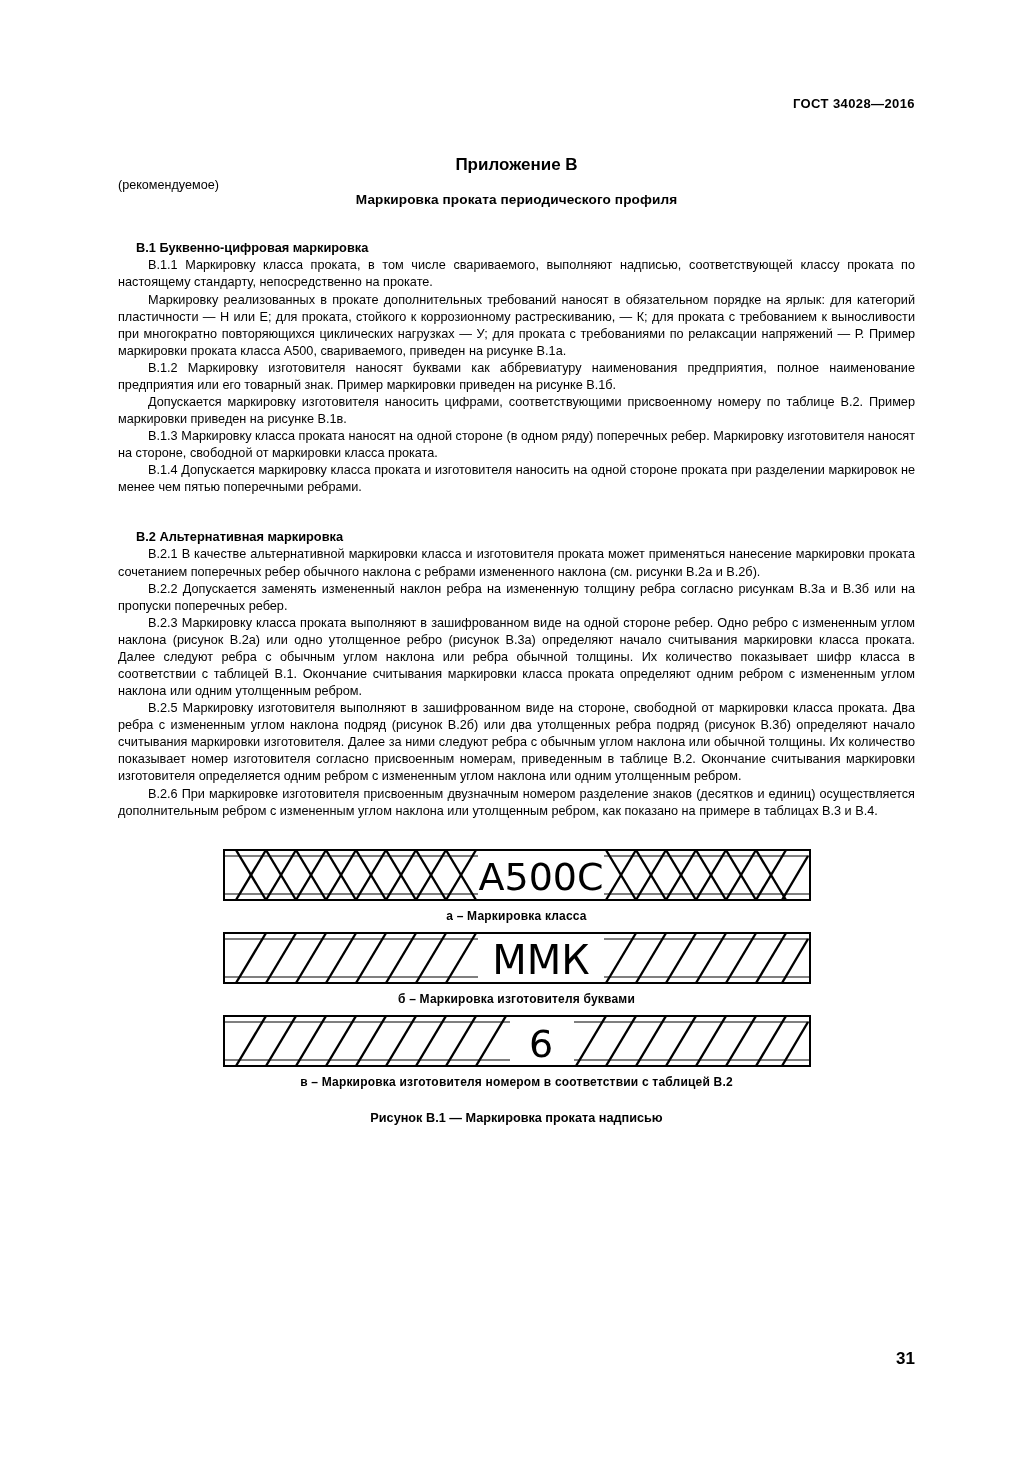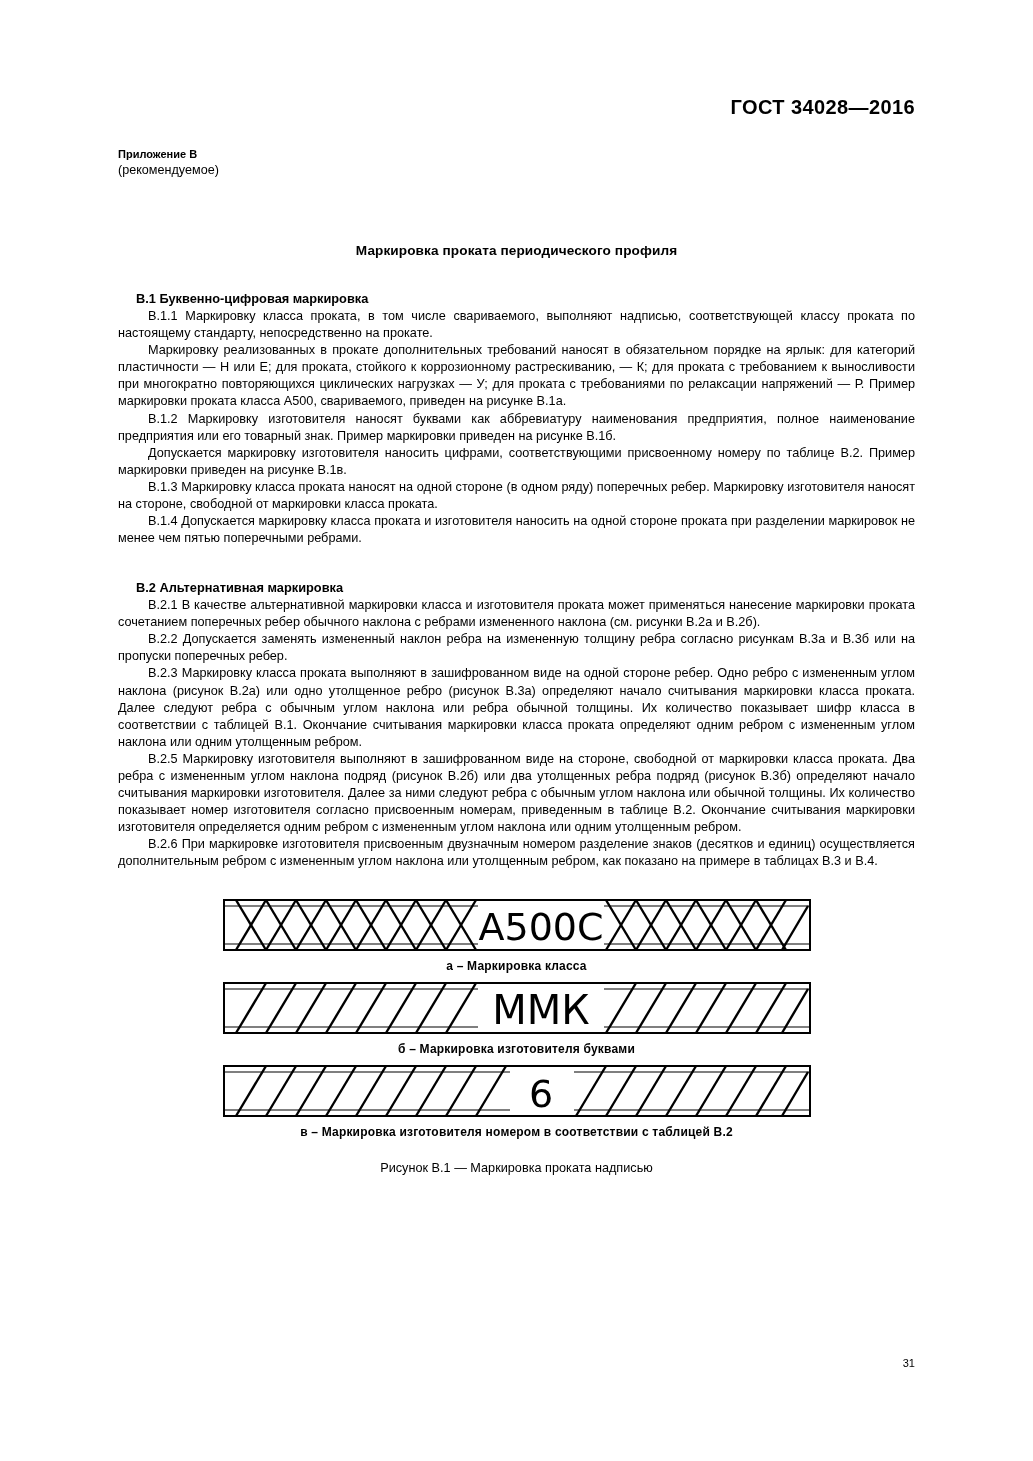--- a/index.html
+++ b/index.html
@@ -16,46 +16,46 @@
     width: 1033px;
     height: 1461px;
     margin: 0 auto;
     background: #ffffff;
     overflow: hidden;
   }
   .header {
     position: absolute;
     top: 96px;
     right: 118px;
-    font-size: 20px;
+    font-size: 13px;
     font-weight: bold;
     letter-spacing: 0.4px;
   }
   .content {
     position: absolute;
     left: 118px;
     top: 140px;
     width: 797px;
   }
   .appendix-title {
-    font-size: 11px;
+    text-align: center;
+    font-size: 17px;
     font-weight: bold;
     line-height: 1.55;
-    margin-top: 6px;
+    margin-top: 12px;
   }
   .appendix-sub {
     text-align: left;
     font-size: 12.6px;
     font-weight: normal;
   }
   .doc-title {
     text-align: center;
     font-size: 13.6px;
     font-weight: bold;
-    margin-top: 66px;
     letter-spacing: 0.1px;
   }
   .sec-head {
     font-size: 12.8px;
     font-weight: bold;
     margin-top: 33px;
     margin-bottom: 2px;
     padding-left: 18px;
   }
   p.para {
@@ -85,29 +85,29 @@
   .fig-caption {
     text-align: center;
     font-size: 12px;
     font-weight: bold;
     margin-top: 3px;
     letter-spacing: 0.2px;
   }
   .fig-main-caption {
     text-align: center;
     font-size: 12.7px;
-    font-weight: normal;
+    font-weight: bold;
     margin-top: 22px;
   }
   .page-number {
     position: absolute;
     right: 118px;
     bottom: 92px;
-    font-size: 11px;
-    font-weight: normal;
+    font-size: 17px;
+    font-weight: bold;
   }
   .mark-text {
     font-family: "DejaVu Sans", sans-serif;
     font-weight: 500;
   }
 </style>
 </head>
 <body>
 
 <div class="page">

